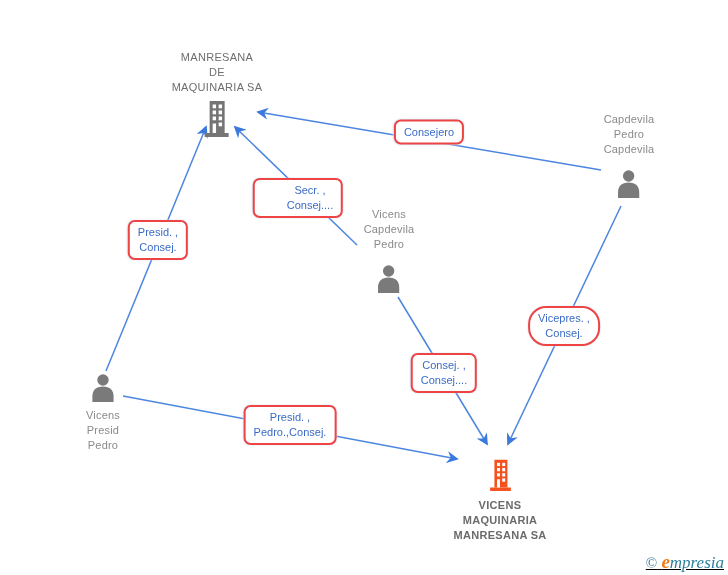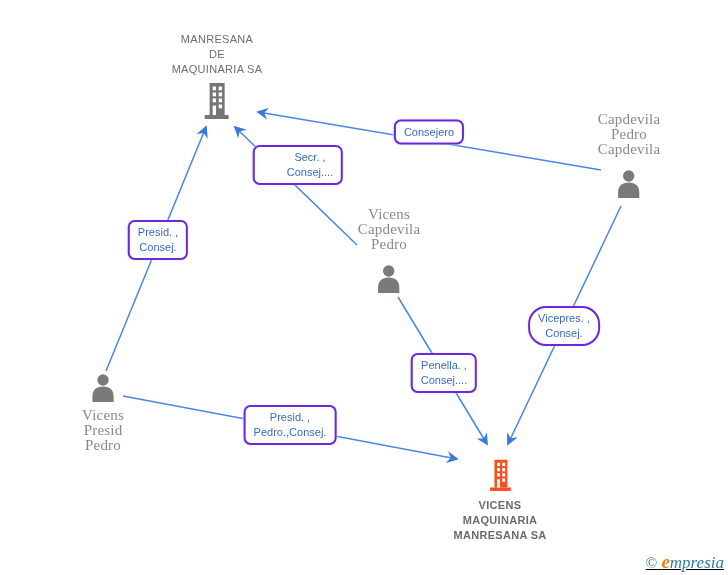--- a/index.html
+++ b/index.html
@@ -24,26 +24,25 @@
   
   .node {
     position: absolute;
     display: flex;
     flex-direction: column;
     align-items: center;
     transform: translateX(-50%);
     text-align: center;
   }
   .node .name {
-    font-size: 15px;
+    font-size: 11px;
     line-height: 15px;
     color: #8a8a8a;
     letter-spacing: 0.2px;
     white-space: nowrap;
-    font-family: Liberation Serif, serif;
   }
   .node .company-name {
     font-size: 11px;
     line-height: 15px;
     color: #6e6e6e;
     letter-spacing: 0.3px;
     white-space: nowrap;
   }
   .node .company-name-strong {
     font-size: 11px;
@@ -54,21 +53,21 @@
     white-space: nowrap;
   }
   .icon-gap-top { margin-top: 11px; }
   .icon-gap-small { margin-top: 4px; }
   .text-gap { margin-top: 6px; }
   
   .edge-label {
     position: absolute;
     transform: translate(-50%, -50%);
     background: #ffffff;
-    border: 2px solid #6d28d9;
+    border: 2px solid #ef4444;
     border-radius: 7px;
     box-shadow: 0 0 0 1px #dcearrow, 0 0 2px #cfe0f3;
     box-shadow: 0 0 2px #cfe0f3;
     color: #3a6bc6;
     font-size: 11px;
     line-height: 15px;
     padding: 3px 8px;
     text-align: center;
     white-space: nowrap;
   }
@@ -99,21 +98,21 @@
       </marker>
     </defs>
     <line class="edge-line" x1="106" y1="371" x2="206" y2="127" marker-end="url(#arrow)"></line>
     <line class="edge-line" x1="357" y1="245" x2="235" y2="127" marker-end="url(#arrow)"></line>
     <line class="edge-line" x1="601" y1="170" x2="258" y2="112" marker-end="url(#arrow)"></line>
     <line class="edge-line" x1="621" y1="206" x2="508" y2="444" marker-end="url(#arrow)"></line>
     <line class="edge-line" x1="398" y1="297" x2="487" y2="444" marker-end="url(#arrow)"></line>
     <line class="edge-line" x1="123" y1="396" x2="457" y2="459" marker-end="url(#arrow)"></line>
   </svg>
 
-  <div class="node" style="left:217px; top:32px;">
+  <div class="node" style="left:217px; top:50px;">
     <div class="company-name">MANRESANA</div>
     <div class="company-name">DE</div>
     <div class="company-name">MAQUINARIA SA</div>
     <svg class="icon-gap-small" width="30" height="38" viewBox="0 0 30 38">
       <rect x="3" y="34" width="24" height="4" fill="#757575"></rect>
       <rect x="8" y="2" width="15" height="32" fill="#757575"></rect>
       <rect x="11" y="5.5" width="3.4" height="3.8" fill="#ffffff"></rect>
       <rect x="17" y="5.5" width="3.4" height="3.8" fill="#ffffff"></rect>
       <rect x="11" y="11.5" width="3.4" height="3.8" fill="#ffffff"></rect>
       <rect x="17" y="11.5" width="3.4" height="3.8" fill="#ffffff"></rect>
@@ -170,36 +169,36 @@
     <div class="company-name-strong" style="margin-top:7px;">VICENS</div>
     <div class="company-name-strong">MAQUINARIA</div>
     <div class="company-name-strong">MANRESANA SA</div>
   </div>
 
   <div class="edge-label" style="left:158px; top:240px;">
     <div>Presid. ,</div>
     <div>Consej.</div>
   </div>
 
-  <div class="edge-label" style="left:298px; top:165px;padding-left:32px;">
+  <div class="edge-label" style="left:298px; top:198px;padding-left:32px;">
     <div>Secr. ,</div>
     <div>Consej....</div>
   </div>
 
   <div class="edge-label" style="left:429px; top:132px;">
     <div>Consejero</div>
   </div>
 
   <div class="edge-label" style="left:564px; top:326px;border-radius:18px;">
     <div>Vicepres. ,</div>
     <div>Consej.</div>
   </div>
 
   <div class="edge-label" style="left:444px; top:373px;">
-    <div>Penella. ,</div>
+    <div>Consej. ,</div>
     <div>Consej....</div>
   </div>
 
   <div class="edge-label" style="left:290px; top:425px;">
     <div>Presid. ,</div>
     <div>Pedro.,Consej.</div>
   </div>
 
   <div class="logo">
     <span class="copy">©</span>

